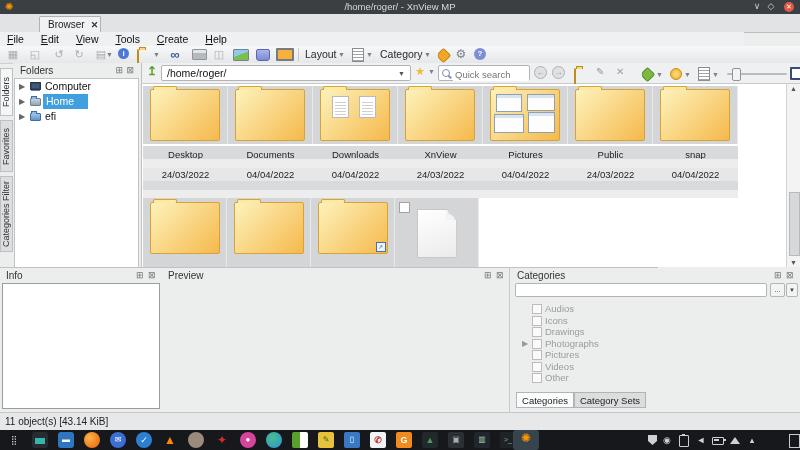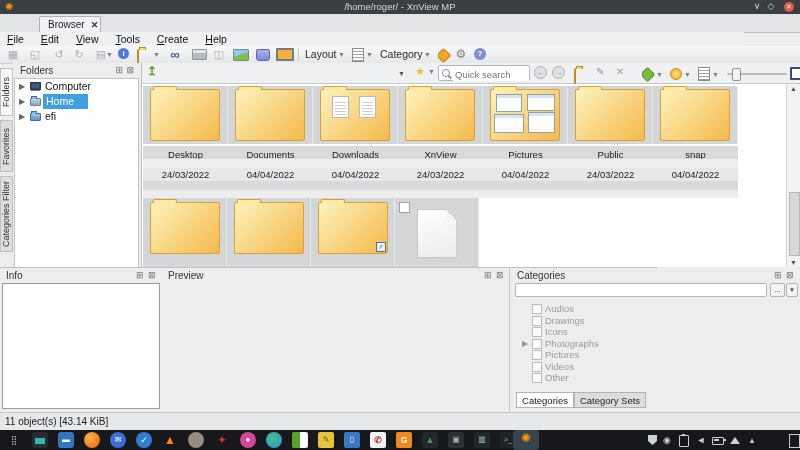--- a/index.html
+++ b/index.html
@@ -235,20 +235,21 @@
     <span class="abs caret" style="left:366px;">▼</span>
     <span class="abs tbtn gray" style="left:380px;">Category</span>
     <span class="abs caret" style="left:424px;">▼</span>
     <span class="abs tagorange" style="left:438px;top:4px;"></span>
     <span class="abs ticon" style="left:452px;color:#7a8188;font-size:12px;">⚙</span>
     <span class="abs helpbtn" style="left:474px;top:2px;">?</span>
   </div>
 
   <div class="abs addressbar">
     <span class="abs" style="left:5px;top:1px;color:#58a42c;font-weight:bold;font-size:12px;">↥</span>
+    <input class="abs combo" value="/home/roger/" style="">
     <span class="abs combo-arrow">▼</span>
     <span class="abs" style="left:273px;top:2px;color:#f0bc36;font-size:11px;">★</span>
     <span class="abs caret" style="left:286px;">▼</span>
     <span class="abs searchbox">
       <span class="abs mag"></span>
       <input placeholder="Quick search" style="">
     </span>
     <span class="abs navcirc" style="left:392px;">←</span>
     <span class="abs navcirc" style="left:410px;">→</span>
     <span class="abs mfolder" style="left:432px;top:6px;"></span>
@@ -380,25 +381,25 @@
     <span class="abs catbtn" style="left:770px;width:15px;">...</span>
     <span class="abs catbtn" style="left:786px;width:12px;font-size:6px;">▼</span>
 
     <div class="abs" style="left:510px;top:35px;width:288px;">
       <div class="catrow">
           <span class="catchk"></span>
           <span class="catlbl">Audios</span>
         </div>
       <div class="catrow">
           <span class="catchk"></span>
+          <span class="catlbl">Icons</span>
+        </div>
+      <div class="catrow">
+          <span class="catchk"></span>
           <span class="catlbl">Drawings</span>
-        </div>
-      <div class="catrow">
-          <span class="catchk"></span>
-          <span class="catlbl">Icons</span>
         </div>
       <div class="catrow">
           <span class="catexp">▶</span>
           <span class="catchk"></span>
           <span class="catlbl">Photographs</span>
         </div>
       <div class="catrow">
           <span class="catchk"></span>
           <span class="catlbl">Pictures</span>
         </div>

